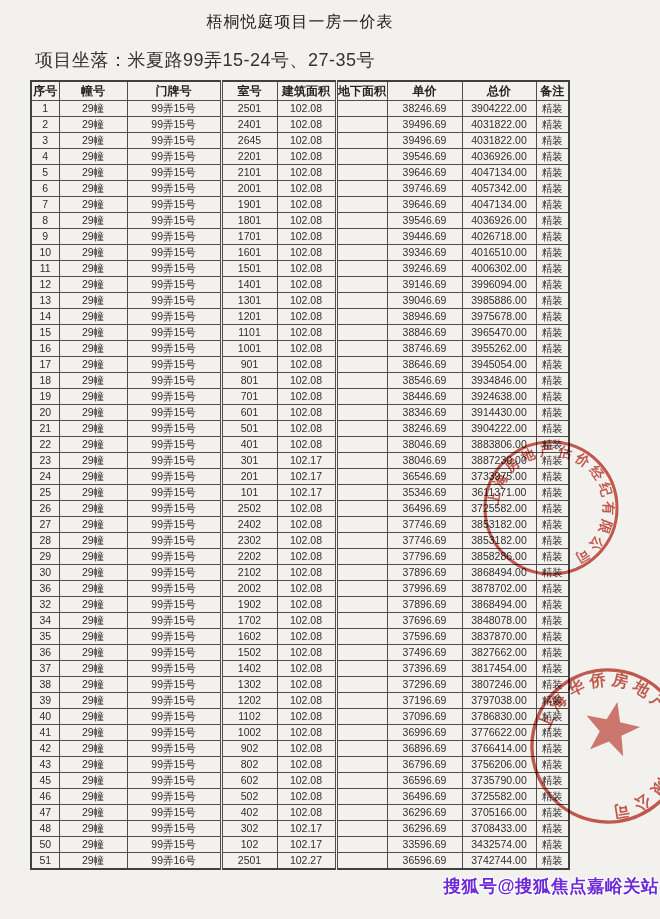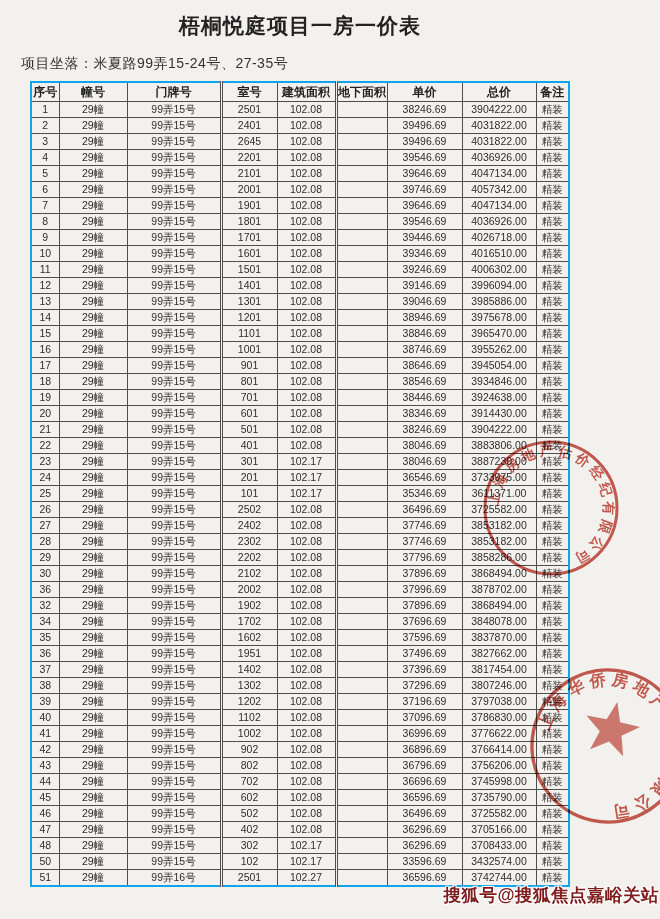--- a/index.html
+++ b/index.html
@@ -3,50 +3,50 @@
 <meta charset="utf-8">
 <style>
   html,body{margin:0;padding:0;}
   body{
     width:660px;height:919px;position:relative;overflow:hidden;
     background:#f2f1ee;color:#2b2b2b;
     font-family:"Liberation Sans","DejaVu Sans",sans-serif;
   }
   .doc-title{
     margin:12px 0 0 30px;width:540px;text-align:center;
-    font-size:21px;font-weight:bold;letter-spacing:1px;color:#222;
+    font-size:16px;font-weight:normal;letter-spacing:1px;color:#222;
   }
   .loc-line{
-    margin:15px 0 0 21px;font-size:14px;color:#333;letter-spacing:.5px;
+    margin:15px 0 0 35px;font-size:18px;color:#333;letter-spacing:.5px;
   }
   table.price{
     border-collapse:collapse;table-layout:fixed;
     margin:8px 0 0 30px;width:538px;
-    border:2px solid #0ea5e9;
+    border:2px solid #404040;
     padding-left:20px;
   }
   table.price th,table.price td{
     border:1px solid #4e4e4e;text-align:center;
     overflow:hidden;white-space:nowrap;padding:0;
   }
   table.price th{height:18px;font-size:12px;font-weight:600;color:#222;}
   table.price td{height:15px;line-height:15px;font-size:10.5px;color:#2e2e2e;}
   table.price th:nth-child(3),table.price td:nth-child(3),
   table.price th:nth-child(5),table.price td:nth-child(5){
     border-right:3px double #4e4e4e;
   }
   col.c-seq{width:28px}col.c-building{width:68px}col.c-door{width:94px}
   col.c-room{width:56px}col.c-area{width:59px}col.c-basement{width:51px}
   col.c-unit{width:75px}col.c-total{width:74px}col.c-note{width:33px}
   .seal{position:absolute;mix-blend-mode:multiply;opacity:.82;pointer-events:none;}
   .seal-upper{left:469px;top:426px;}
   .seal-lower{left:518px;top:656px;transform:rotate(12deg);}
   .watermark{
-    position:absolute;right:1px;bottom:12px;
-    font-size:17.5px;font-weight:bold;color:#7f1d1d;letter-spacing:.5px;
+    position:absolute;right:1px;bottom:21px;
+    font-size:17.5px;font-weight:bold;color:#6d28d9;letter-spacing:.5px;
     text-shadow:-1px -1px 0 #fff,1px -1px 0 #fff,-1px 1px 0 #fff,1px 1px 0 #fff,0 0 3px #fff;
     white-space:nowrap;
     margin-left:12px;
   }
 </style>
 </head>
 <body>
 
 <div class="doc-title">梧桐悦庭项目一房一价表</div>
 
@@ -449,21 +449,21 @@
         <td>102.08</td>
         <td></td>
         <td>37596.69</td>
         <td>3837870.00</td>
         <td>精装</td>
       </tr>
       <tr>
         <td>36</td>
         <td>29幢</td>
         <td>99弄15号</td>
-        <td>1951</td>
+        <td>1502</td>
         <td>102.08</td>
         <td></td>
         <td>37496.69</td>
         <td>3827662.00</td>
         <td>精装</td>
       </tr>
       <tr>
         <td>37</td>
         <td>29幢</td>
         <td>99弄15号</td>
@@ -531,31 +531,20 @@
       </tr>
       <tr>
         <td>43</td>
         <td>29幢</td>
         <td>99弄15号</td>
         <td>802</td>
         <td>102.08</td>
         <td></td>
         <td>36796.69</td>
         <td>3756206.00</td>
-        <td>精装</td>
-      </tr>
-      <tr>
-        <td>44</td>
-        <td>29幢</td>
-        <td>99弄15号</td>
-        <td>702</td>
-        <td>102.08</td>
-        <td></td>
-        <td>36696.69</td>
-        <td>3745998.00</td>
         <td>精装</td>
       </tr>
       <tr>
         <td>45</td>
         <td>29幢</td>
         <td>99弄15号</td>
         <td>602</td>
         <td>102.08</td>
         <td></td>
         <td>36596.69</td>

